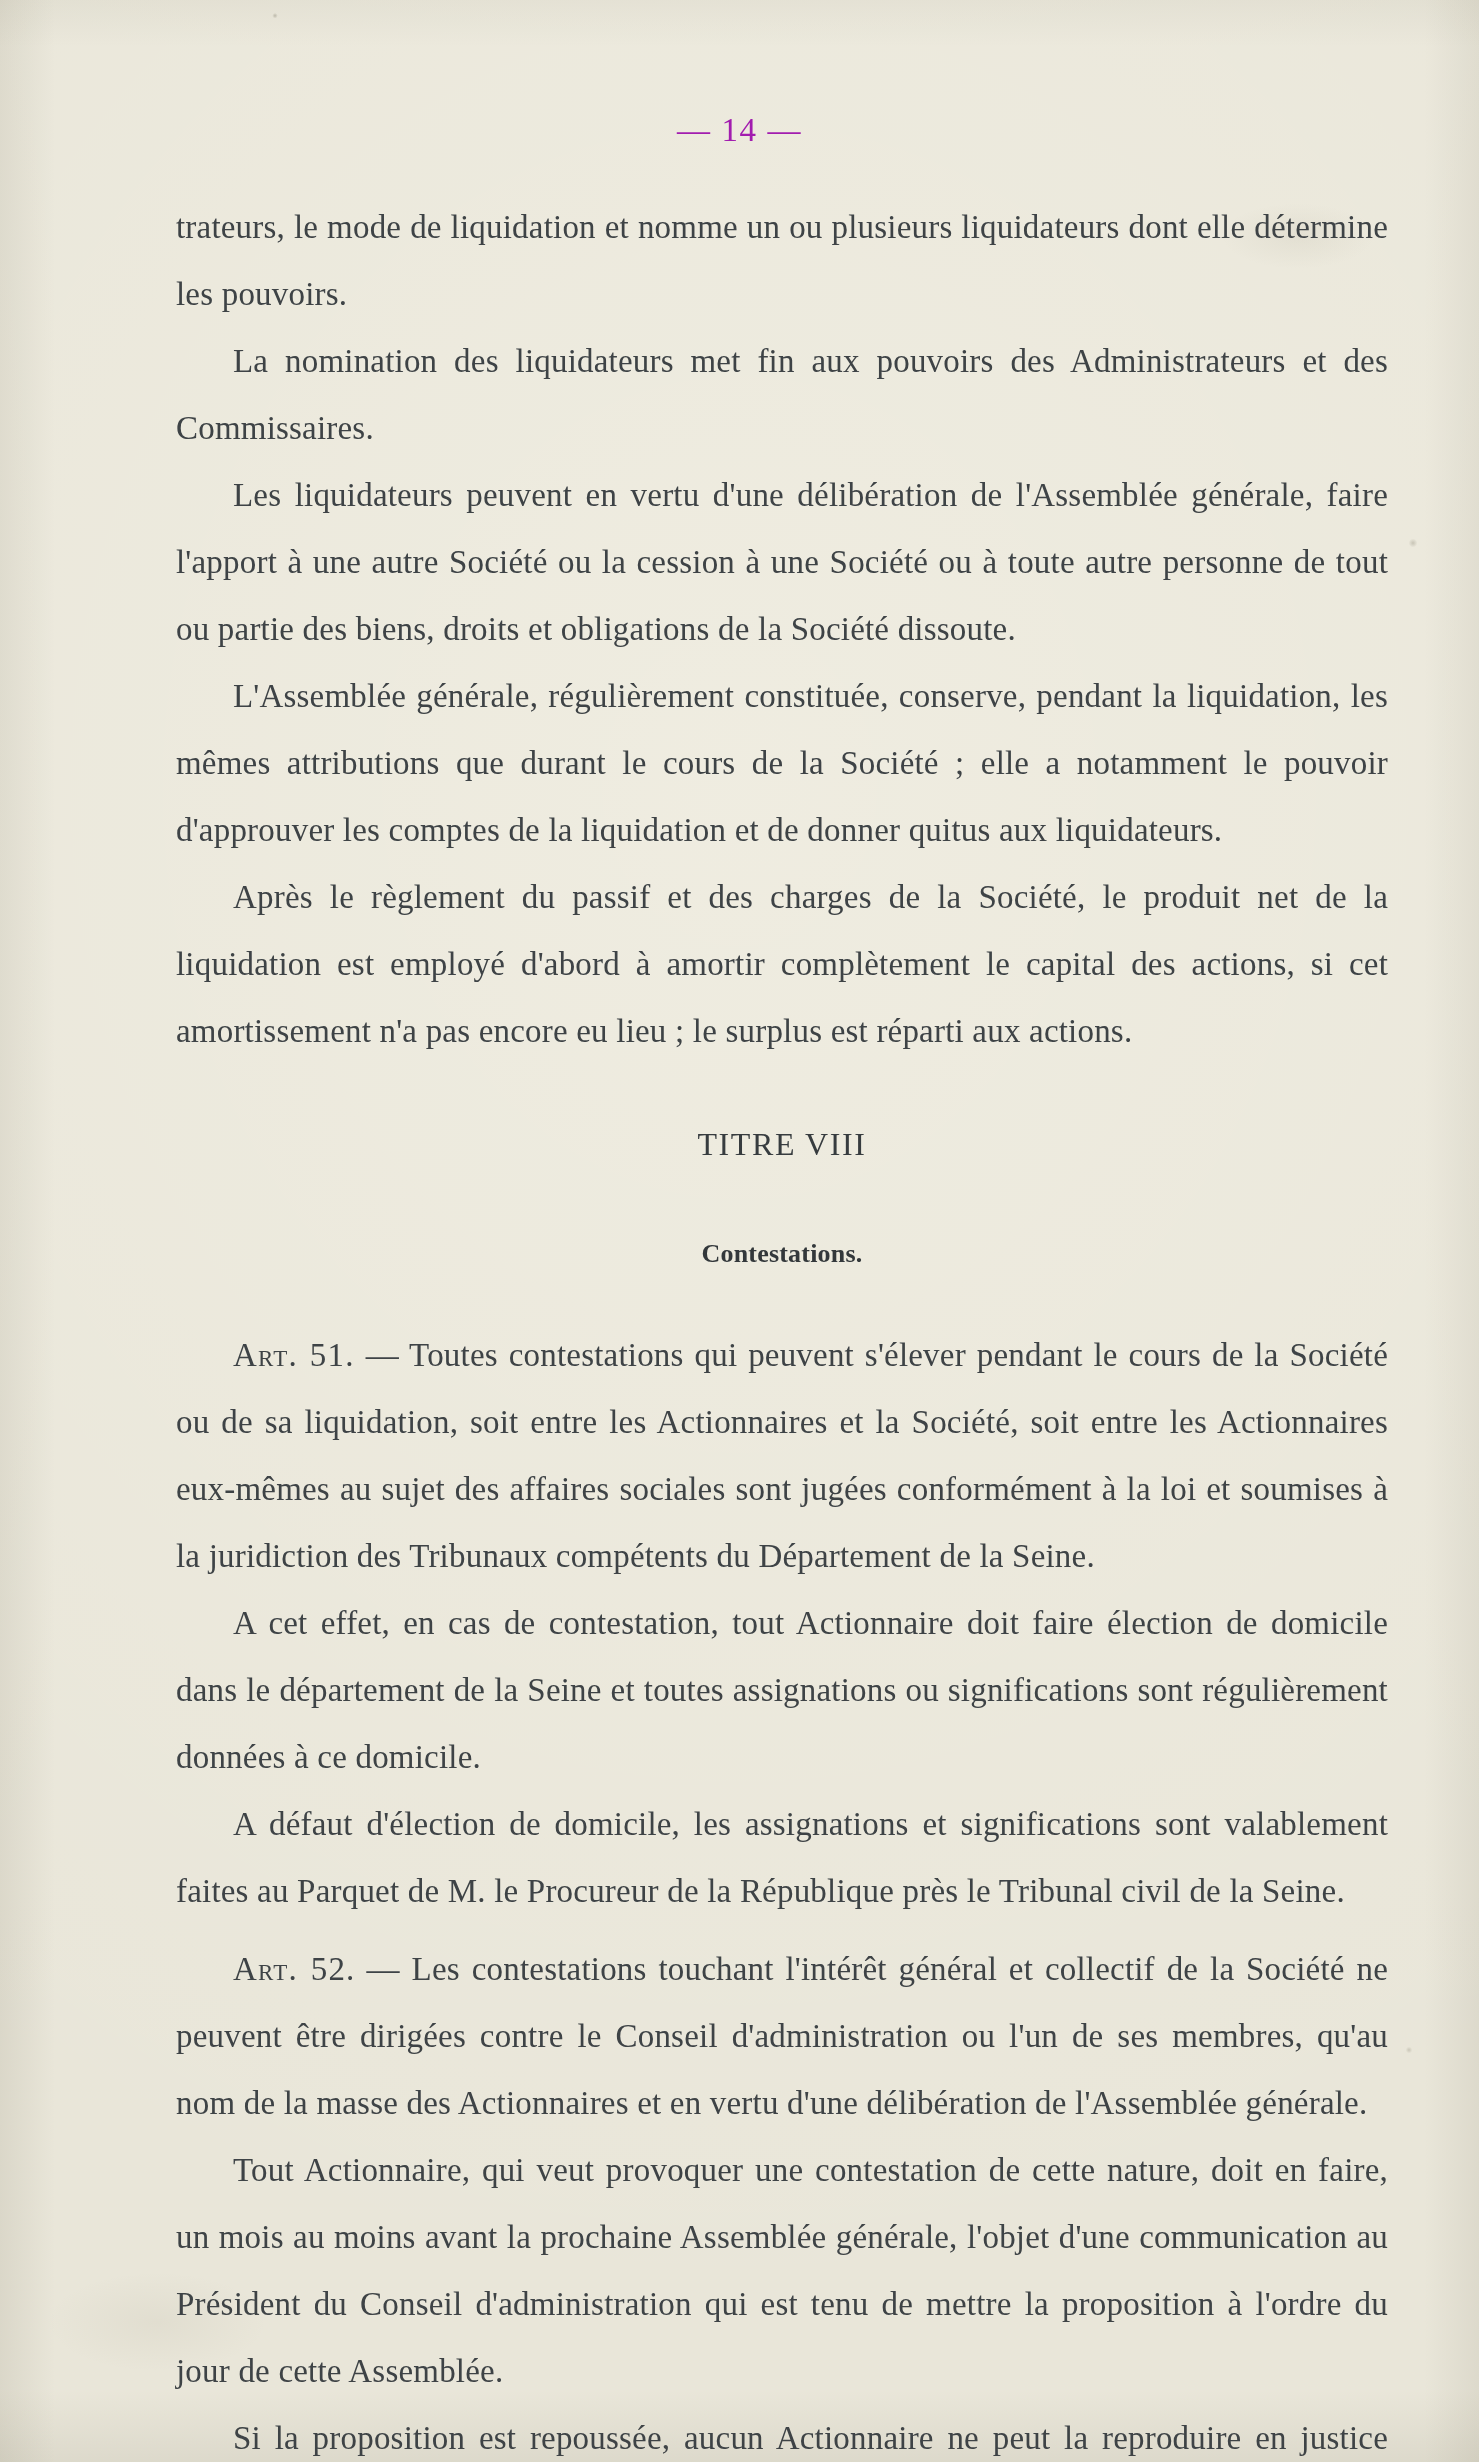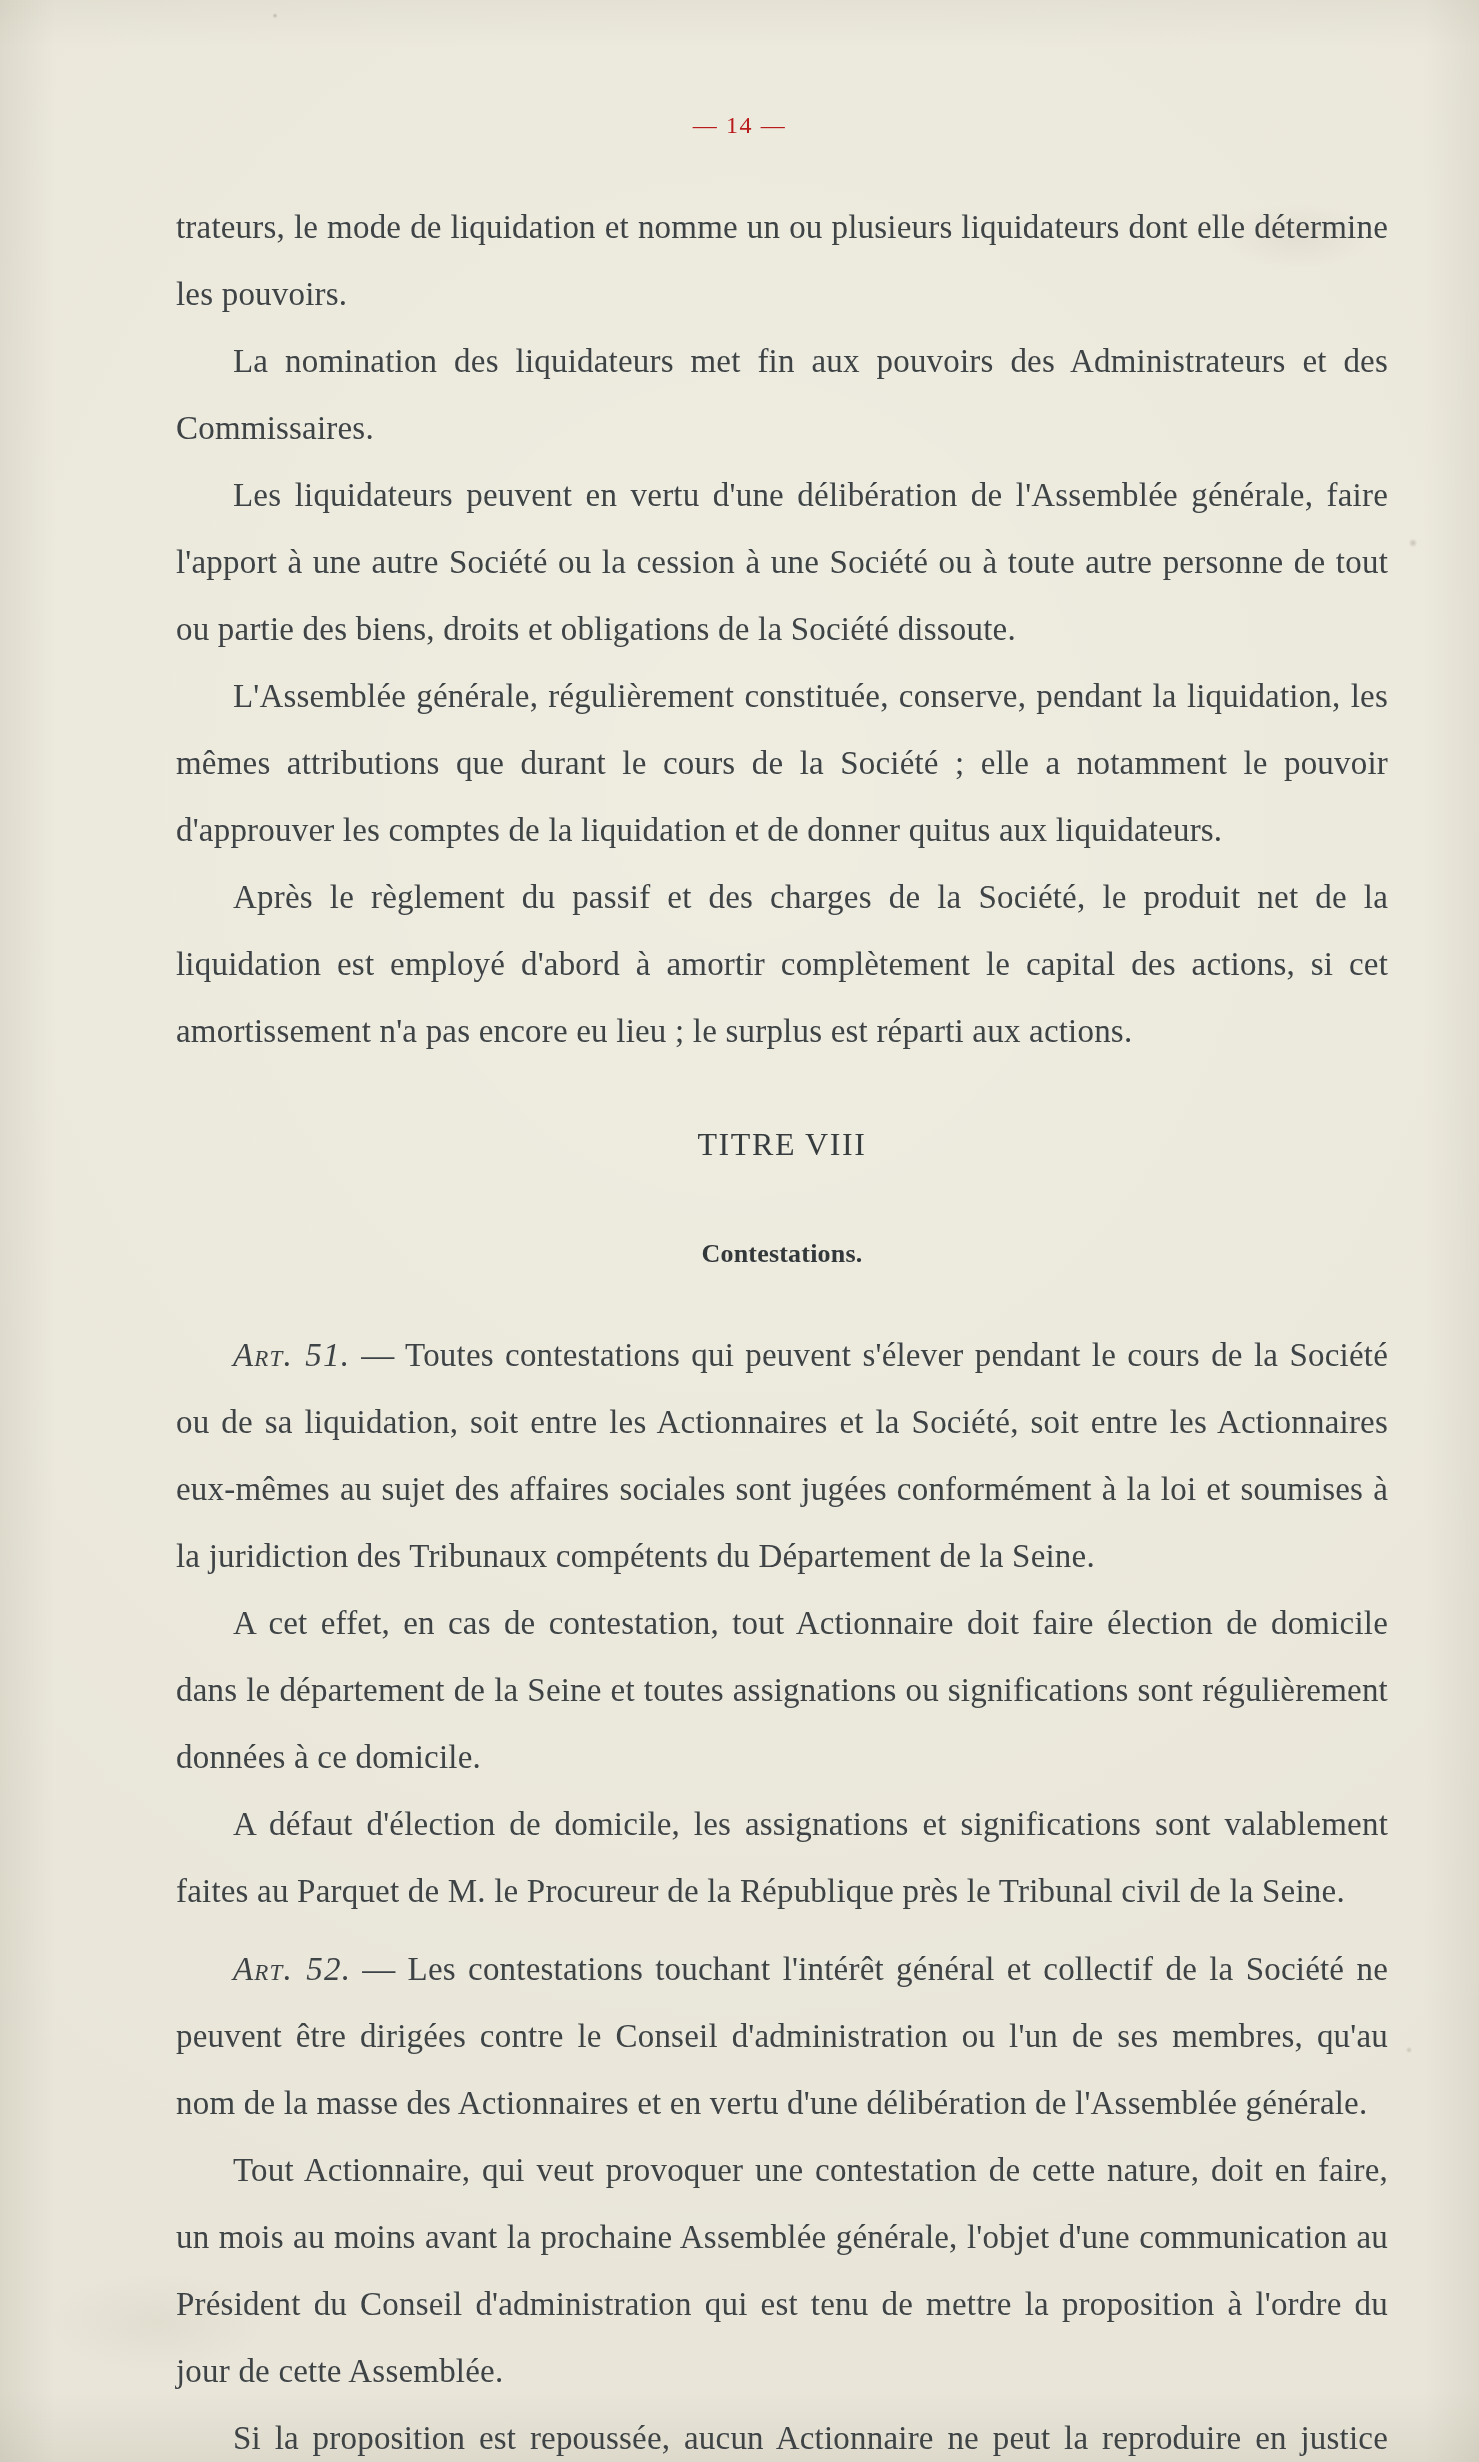--- a/index.html
+++ b/index.html
@@ -40,23 +40,23 @@
       radial-gradient(3.9px 3.9px at 275px 15.7px, rgba(90, 85, 65, 0.30), rgba(90, 85, 65, 0) 70%),
       radial-gradient(110px 47px at 1298px 236px, rgba(120, 112, 88, 0.08), rgba(120, 112, 88, 0) 70%),
       radial-gradient(157px 71px at 157px 2322px, rgba(120, 112, 88, 0.07), rgba(120, 112, 88, 0) 70%);
   }
   .page-number {
     position: absolute;
     top: 112px;
     left: 0;
     width: 100%;
     text-align: center;
-    font-size: 24px;
+    font-size: 33px;
     letter-spacing: 1.6px;
-    color: #b91c1c;
+    color: #a21caf;
     z-index: 1;
   }
   .text-block {
     position: absolute;
     top: 194px;
     left: 176px;
     width: 1212px;
     font-size: 33px;
     line-height: 67px;
     text-align: justify;
@@ -69,21 +69,20 @@
   .indent {
     text-indent: 57px;
   }
   .art {
     margin-top: 11px;
   }
   .artnum {
     font-variant: small-caps;
     letter-spacing: 1.2px;
     margin-right: 11px;
-    font-style: italic;
   }
   .section-title {
     margin: 46px 0 0 0;
     text-align: center;
     text-indent: 0;
     font-weight: 400;
     font-size: 32px;
     letter-spacing: 1.6px;
     color: #373c3f;
   }

